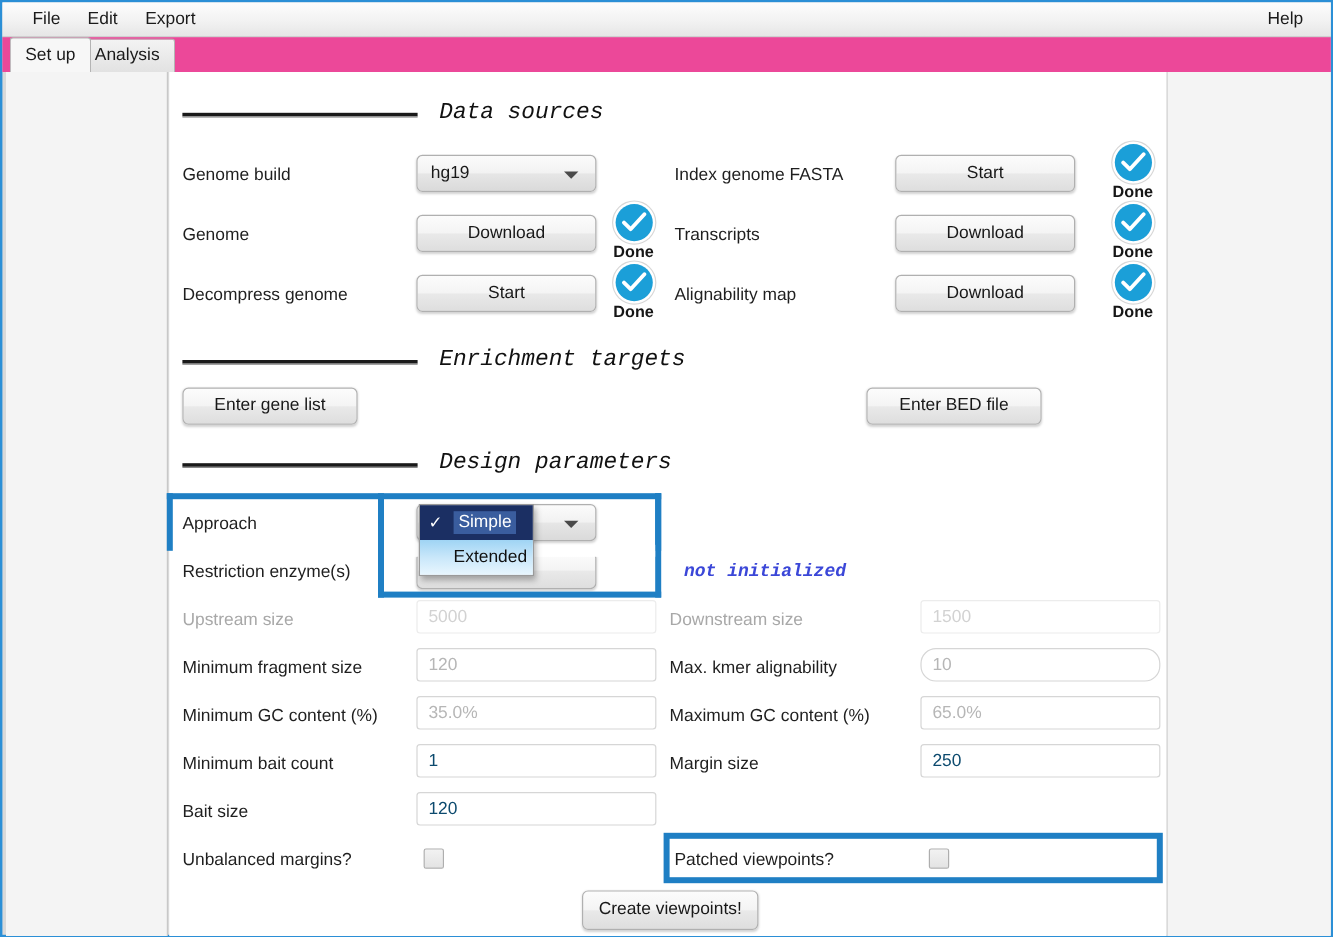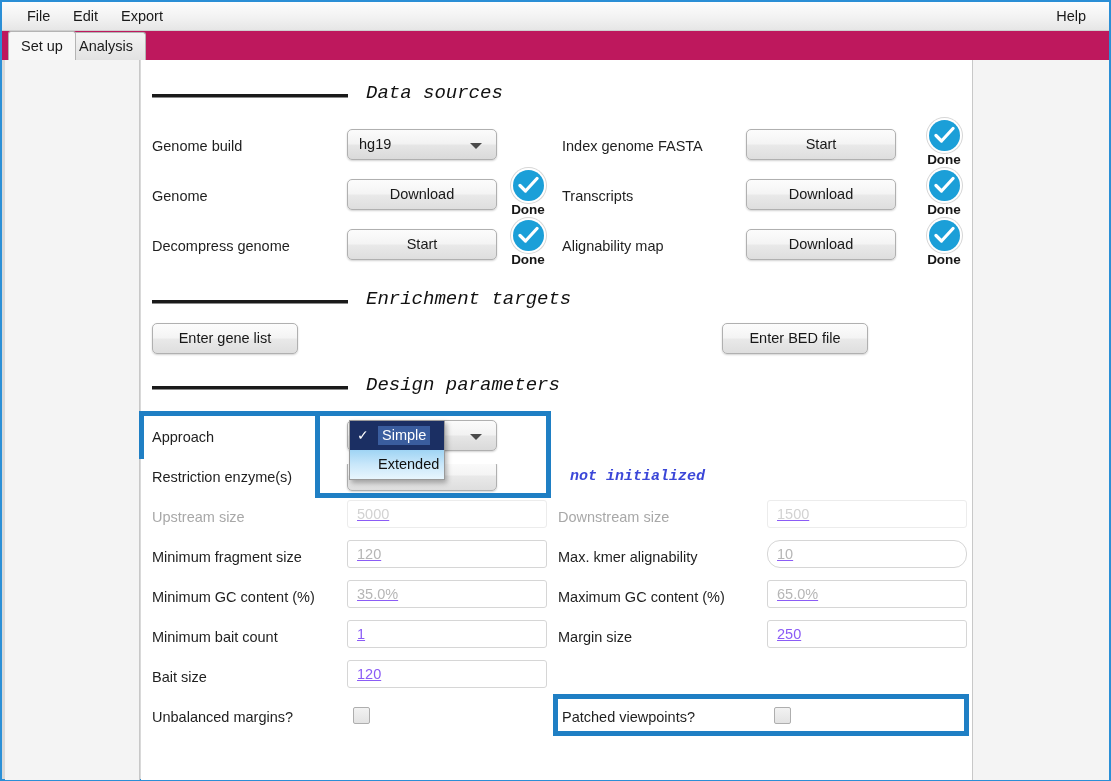--- a/index.html
+++ b/index.html
@@ -40,21 +40,21 @@
     padding: 0 11px;
     cursor: default;
     white-space: nowrap;
   }
 
   
   #tab-strip {
     position: absolute;
     left: 0; top: 29px;
     width: 1107px; height: 29px;
-    background: #be185d;
+    background: #ec4899;
     padding-left: 24px;
   }
   .tab {
     position: absolute;
     bottom: 0;
     height: 28px;
     line-height: 27px;
     font-size: 14.5px;
     color: #1a1a1a;
     padding: 0 12px;
@@ -168,26 +168,25 @@
   }
 
   
   .tinput {
     position: absolute;
     height: 28px;
     background: #ffffff;
     border: 1px solid #d6d6d6;
     border-radius: 3px;
     font-size: 14.5px;
-    color: #8b5cf6;
+    color: #0c4a6e;
     padding: 0 9px;
     line-height: 26px;
     outline: none;
     font-family: "Liberation Sans", sans-serif;
-    text-decoration: underline;
   }
   .tinput::placeholder { color: #b6b6b6; opacity: 1; }
   .tinput:disabled { background:#fff; border-color:#ececec; }
   .tinput:disabled::placeholder { color: #d2d2d2; }
 
   
   .cbox {
     position: absolute;
     width: 17px; height: 17px;
     background: linear-gradient(to bottom,#f2f2f2,#e3e3e3);
@@ -428,20 +427,21 @@
 
     <div class="flabel" style="left:11px; top:608px;">Bait size</div>
     <input class="tinput" style="left: 206px; top: 600px; width: 200px;" value="120">
 
     <div class="flabel" style="left:11px; top:648px;">Unbalanced margins?</div>
     <div class="cbox" style="left:212px; top:647px;"></div>
 
     <div class="flabel" style="left:421px; top:648px;">Patched viewpoints?</div>
     <div class="cbox" style="left:633px; top:647px;"></div>
 
+    <div class="btn" style="left:344px; top:682px; width:147px; height:33px; line-height:31px;">Create viewpoints!</div>
   </div>
 
   <div id="approach-popup">
     <div class="popup-item selected">
       <span class="popup-check">✓</span>
       <span class="opt-text">Simple</span>
     </div>
     <div class="popup-item normal">
       <span class="opt-text">Extended</span>
     </div>

